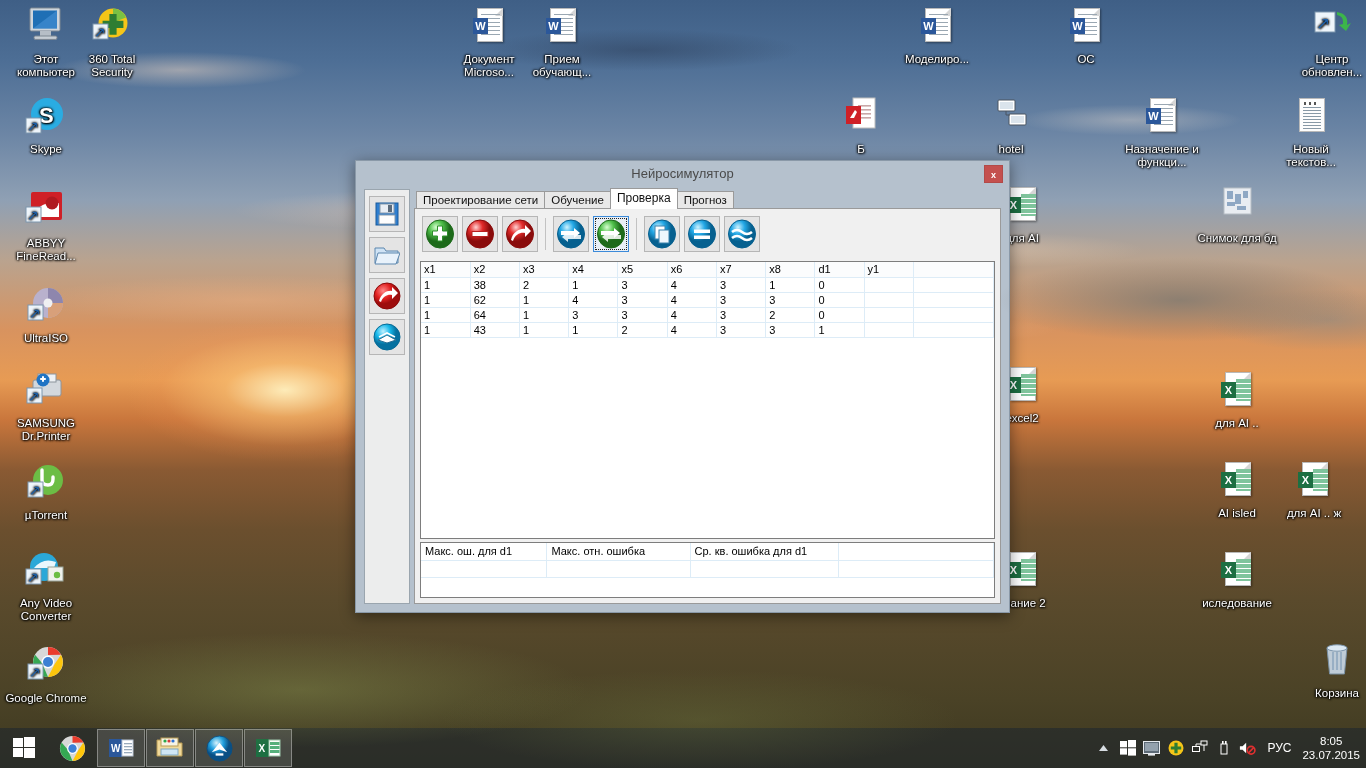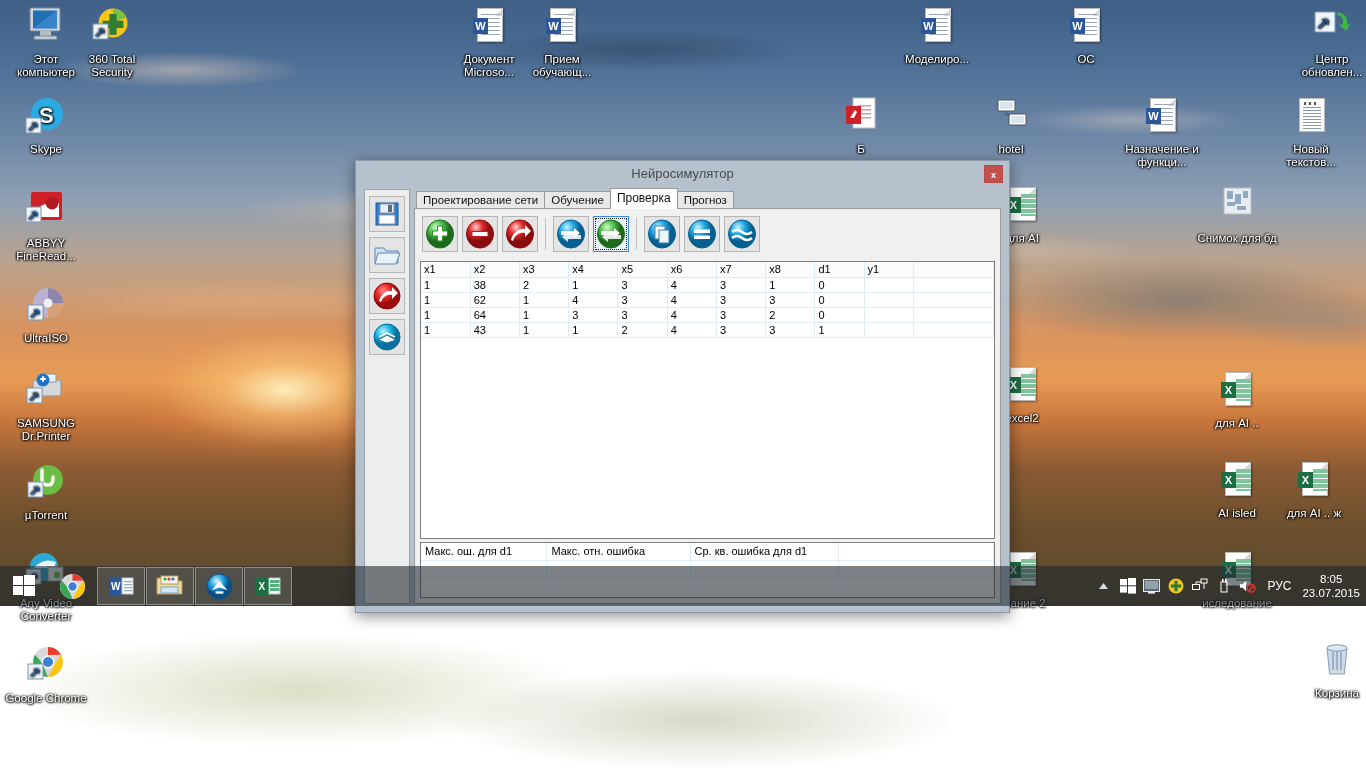--- a/index.html
+++ b/index.html
@@ -2,21 +2,21 @@
 <html><head>
 <meta charset="utf-8">
 <style>
   * { box-sizing: border-box; margin: 0; padding: 0; }
   html, body {
     width: 1366px; height: 768px; overflow: hidden;
     font-family: "Liberation Sans", sans-serif;
   }
   
   #desktop {
-    position: relative; width: 1366px; height: 606px;
+    position: relative; width: 1366px; height: 768px;
     background:
       
       radial-gradient(ellipse 200px 90px at 285px 390px, rgba(255,240,190,0.95) 0%, rgba(255,200,120,0.55) 30%, rgba(255,160,90,0.12) 62%, rgba(0,0,0,0) 80%),
       
       linear-gradient(to bottom,
         #3f5f86 0px, #4d6e95 60px, #6a84a4 130px, #8fa0b4 200px,
         #b9a38f 260px, #d8935f 330px, #e79b54 380px, #c9763c 420px,
         #8a5a33 470px, #6b4f2e 530px, #5a4a2c 600px, #4a4226 700px, #3d3820 768px);
   }
   

